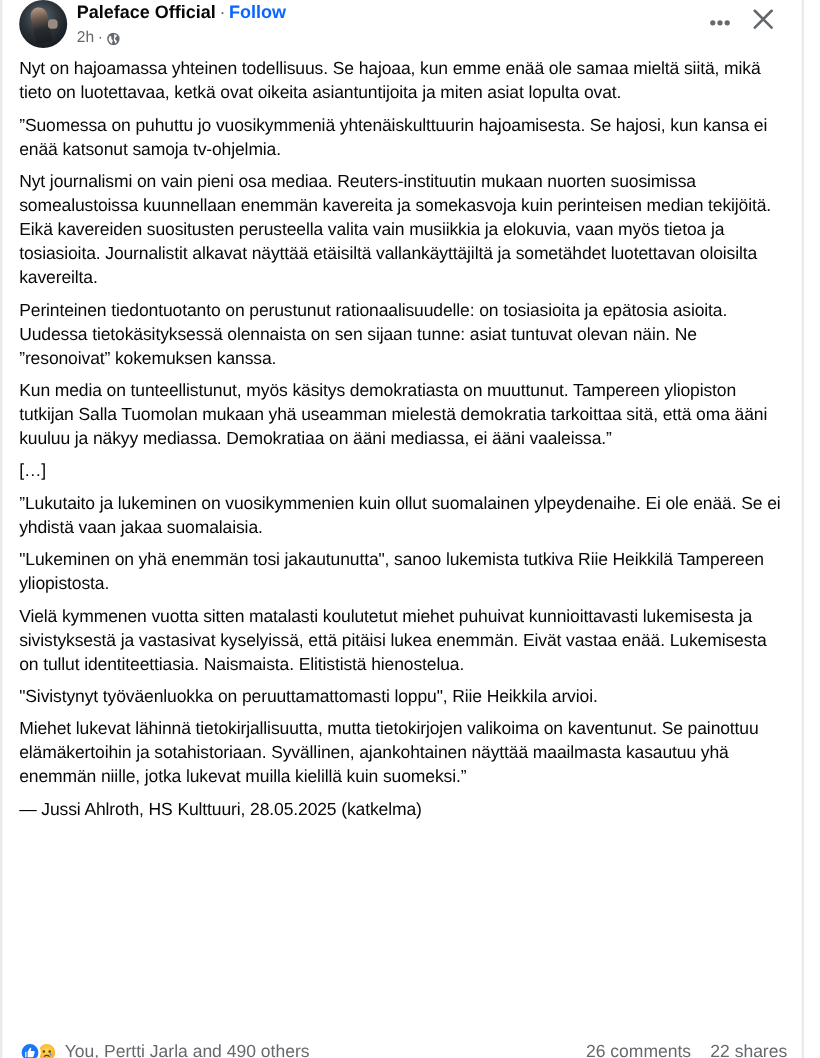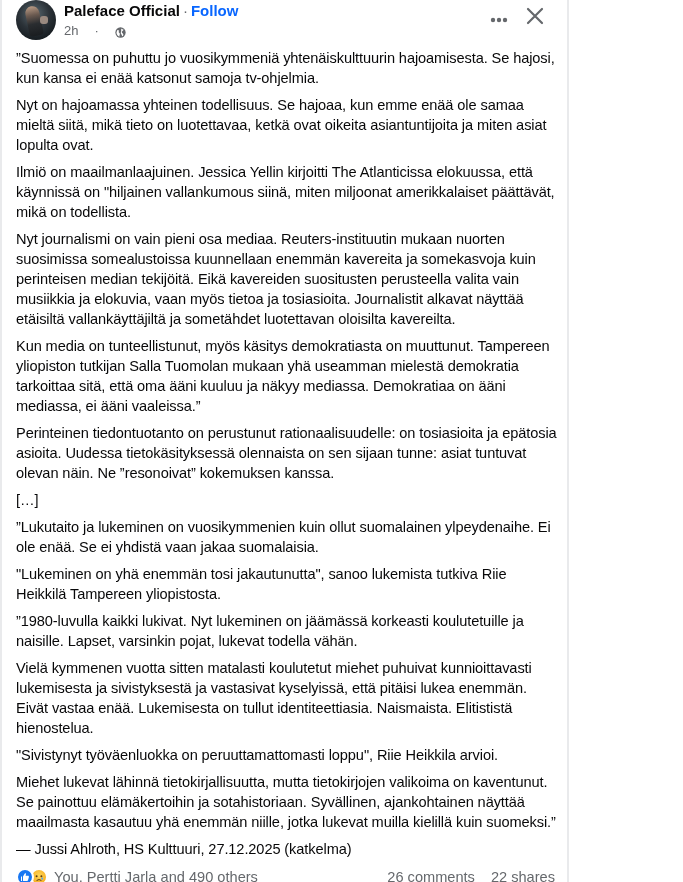--- a/index.html
+++ b/index.html
@@ -6,21 +6,21 @@
   html, body {
     width: 683px;
     height: 882px;
     overflow: hidden;
     background: #ffffff;
     font-family: "Liberation Sans", "DejaVu Sans", sans-serif;
     color: #080809;
   }
   .post {
     position: relative;
-    width: 569px;
+    width: 670px;
     height: 882px;
     background: #ffffff;
     border-left: 2px solid #e9eaec;
     border-right: 2px solid #e9eaec;
     overflow: hidden;
   }
   .header {
     position: absolute;
     left: 14px;
     top: 0;
@@ -72,21 +72,21 @@
   }
   .meta-line {
     position: absolute;
     left: 48px;
     top: 22px;
     font-size: 13px;
     line-height: 17px;
     color: #65686c;
     display: flex;
     align-items: center;
-    gap: 16px;
+    gap: 3px;
   }
   .globe {
     display: inline-block;
     width: 11px;
     height: 11px;
     vertical-align: middle;
   }
   .more-btn {
     position: absolute;
     right: 42px;
@@ -210,34 +210,32 @@
     <div class="close-btn">
       <span>
         <svg width="18" height="18" viewBox="0 0 18 18">
           <path d="M2 2 L16 16 M16 2 L2 16" stroke="#65686c" stroke-width="2.2" stroke-linecap="round"></path>
         </svg>
       </span>
     </div>
   </div>
 
   <div class="body">
+    <p>Nyt on hajoamassa yhteinen todellisuus. Se hajoaa, kun emme enää ole samaa mieltä siitä, mikä tieto on luotettavaa, ketkä ovat oikeita asiantuntijoita ja miten asiat lopulta ovat.</p>
     <p>”Suomessa on puhuttu jo vuosikymmeniä yhtenäiskulttuurin hajoamisesta. Se hajosi, kun kansa ei enää katsonut samoja tv-ohjelmia.</p>
-    <p>Nyt on hajoamassa yhteinen todellisuus. Se hajoaa, kun emme enää ole samaa mieltä siitä, mikä tieto on luotettavaa, ketkä ovat oikeita asiantuntijoita ja miten asiat lopulta ovat.</p>
-    <p>Ilmiö on maailmanlaajuinen. Jessica Yellin kirjoitti The Atlanticissa elokuussa, että käynnissä on "hiljainen vallankumous siinä, miten miljoonat amerikkalaiset päättävät, mikä on todellista.</p>
     <p>Nyt journalismi on vain pieni osa mediaa. Reuters-instituutin mukaan nuorten suosimissa somealustoissa kuunnellaan enemmän kavereita ja somekasvoja kuin perinteisen median tekijöitä. Eikä kavereiden suositusten perusteella valita vain musiikkia ja elokuvia, vaan myös tietoa ja tosiasioita. Journalistit alkavat näyttää etäisiltä vallankäyttäjiltä ja sometähdet luotettavan oloisilta kavereilta.</p>
+    <p>Perinteinen tiedontuotanto on perustunut rationaalisuudelle: on tosiasioita ja epätosia asioita. Uudessa tietokäsityksessä olennaista on sen sijaan tunne: asiat tuntuvat olevan näin. Ne ”resonoivat” kokemuksen kanssa.</p>
     <p>Kun media on tunteellistunut, myös käsitys demokratiasta on muuttunut. Tampereen yliopiston tutkijan Salla Tuomolan mukaan yhä useamman mielestä demokratia tarkoittaa sitä, että oma ääni kuuluu ja näkyy mediassa. Demokratiaa on ääni mediassa, ei ääni vaaleissa.”</p>
-    <p>Perinteinen tiedontuotanto on perustunut rationaalisuudelle: on tosiasioita ja epätosia asioita. Uudessa tietokäsityksessä olennaista on sen sijaan tunne: asiat tuntuvat olevan näin. Ne ”resonoivat” kokemuksen kanssa.</p>
     <p>[…]</p>
     <p>”Lukutaito ja lukeminen on vuosikymmenien kuin ollut suomalainen ylpeydenaihe. Ei ole enää. Se ei yhdistä vaan jakaa suomalaisia.</p>
     <p>"Lukeminen on yhä enemmän tosi jakautunutta", sanoo lukemista tutkiva Riie Heikkilä Tampereen yliopistosta.</p>
-    <p>”1980-luvulla kaikki lukivat. Nyt lukeminen on jäämässä korkeasti koulutetuille ja naisille. Lapset, varsinkin pojat, lukevat todella vähän.</p>
     <p>Vielä kymmenen vuotta sitten matalasti koulutetut miehet puhuivat kunnioittavasti lukemisesta ja sivistyksestä ja vastasivat kyselyissä, että pitäisi lukea enemmän. Eivät vastaa enää. Lukemisesta on tullut identiteettiasia. Naismaista. Elitististä hienostelua.</p>
     <p>"Sivistynyt työväenluokka on peruuttamattomasti loppu", Riie Heikkila arvioi.</p>
     <p>Miehet lukevat lähinnä tietokirjallisuutta, mutta tietokirjojen valikoima on kaventunut. Se painottuu elämäkertoihin ja sotahistoriaan. Syvällinen, ajankohtainen näyttää maailmasta kasautuu yhä enemmän niille, jotka lukevat muilla kielillä kuin suomeksi.”</p>
-    <p>— Jussi Ahlroth, HS Kulttuuri, 27.12.2025 (katkelma)</p>
+    <p>— Jussi Ahlroth, HS Kulttuuri, 28.05.2025 (katkelma)</p>
   </div>
 
   <div class="footer">
     <div class="reactions">
       <span class="react-icon react-like">
         <svg width="14" height="14" viewBox="0 0 14 14" style="position:absolute;left:0;top:0;">
           <path d="M4 6.5 L4 11 L3 11 L3 6.5 Z M5 6.5 L6.8 3.5 C7.2 2.8 8.2 3.2 8 4 L7.6 5.8 L10 5.8 C10.7 5.8 11.1 6.4 10.9 7 L10 10.3 C9.9 10.7 9.5 11 9 11 L5 11 Z" fill="#ffffff"></path>
         </svg>
       </span>
       <span class="react-icon react-sad">

